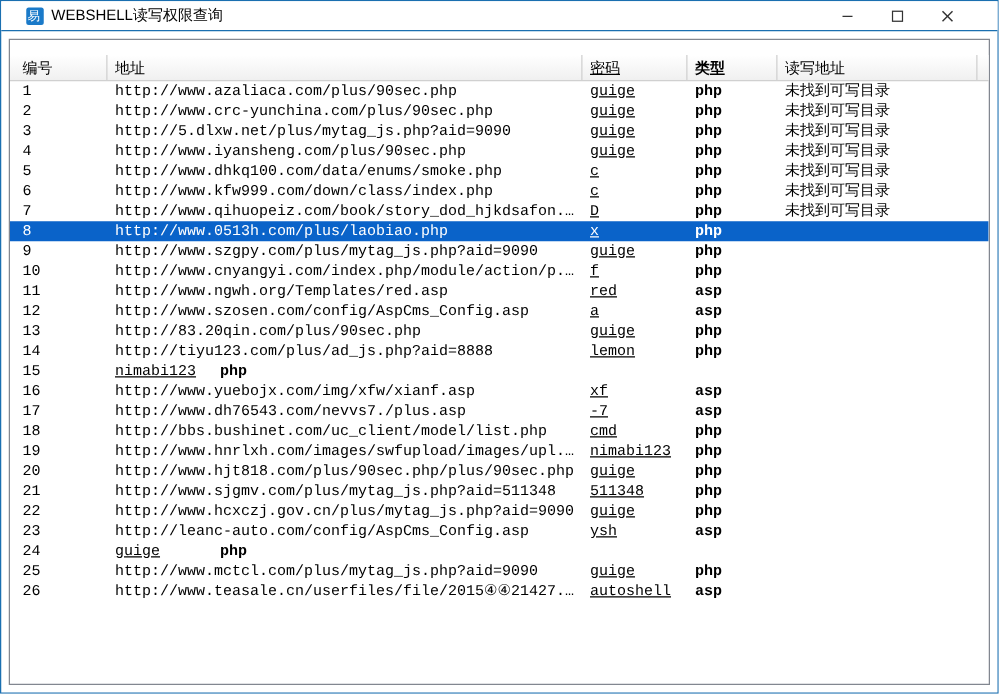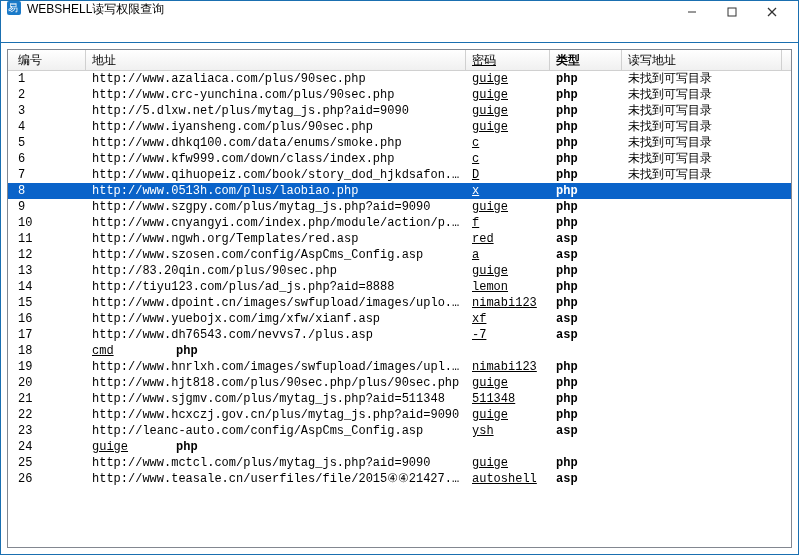--- a/index.html
+++ b/index.html
@@ -14,25 +14,26 @@
   }
   .window {
     width: 799px;
     height: 555px;
     box-sizing: border-box;
     border: 1px solid #1a6fb0;
     display: flex;
     flex-direction: column;
   }
   .titlebar {
-    height: 42px;
+    height: 24px;
     background: #ffffff;
     border-bottom: 1px solid #1a6fb0;
     display: flex;
-    padding: 0 6px;
+    align-items: center;
+    padding: 0 20px;
     box-sizing: border-box;
   }
   .titlebar .app-icon {
     width: 14px;
     height: 14px;
     margin-right: 6px;
     position: relative;
     background: #1a7ac9;
     border-radius: 2px;
   }
@@ -76,20 +77,21 @@
     overflow: hidden;
     display: flex;
     flex-direction: column;
   }
   .headers {
     display: flex;
     height: 20px;
     background: linear-gradient(#ffffff, #f0f0f0);
     border-bottom: 1px solid #d0d0d0;
     font-family: "Microsoft YaHei", "SimSun", sans-serif;
+    margin-top: 12px;
   }
   .th {
     box-sizing: border-box;
     border-right: 1px solid #d0d0d0;
     padding: 2px 6px;
     line-height: 16px;
     white-space: nowrap;
     overflow: hidden;
   }
   .rows {
@@ -250,41 +252,41 @@
           </div>
           <div class="row">
             <div class="cell c-num">14</div>
             <div class="cell c-url">http://tiyu123.com/plus/ad_js.php?aid=8888</div>
             <div class="cell c-pwd">lemon</div>
             <div class="cell c-type">php</div>
             <div class="cell c-rw"></div>
           </div>
           <div class="row">
             <div class="cell c-num">15</div>
-            <div class="cell c-url">http://www.dpoint.cn/images/swfupload/images/uplo...</div>
             <div class="cell c-pwd">nimabi123</div>
             <div class="cell c-type">php</div>
             <div class="cell c-rw"></div>
           </div>
           <div class="row">
             <div class="cell c-num">16</div>
             <div class="cell c-url">http://www.yuebojx.com/img/xfw/xianf.asp</div>
             <div class="cell c-pwd">xf</div>
             <div class="cell c-type">asp</div>
             <div class="cell c-rw"></div>
           </div>
           <div class="row">
             <div class="cell c-num">17</div>
             <div class="cell c-url">http://www.dh76543.com/nevvs7./plus.asp</div>
             <div class="cell c-pwd">-7</div>
             <div class="cell c-type">asp</div>
             <div class="cell c-rw"></div>
           </div>
           <div class="row">
             <div class="cell c-num">18</div>
+            <div class="cell c-url">http://bbs.bushinet.com/uc_client/model/list.php</div>
             <div class="cell c-pwd">cmd</div>
             <div class="cell c-type">php</div>
             <div class="cell c-rw"></div>
           </div>
           <div class="row">
             <div class="cell c-num">19</div>
             <div class="cell c-url">http://www.hnrlxh.com/images/swfupload/images/upl...</div>
             <div class="cell c-pwd">nimabi123</div>
             <div class="cell c-type">php</div>
             <div class="cell c-rw"></div>

